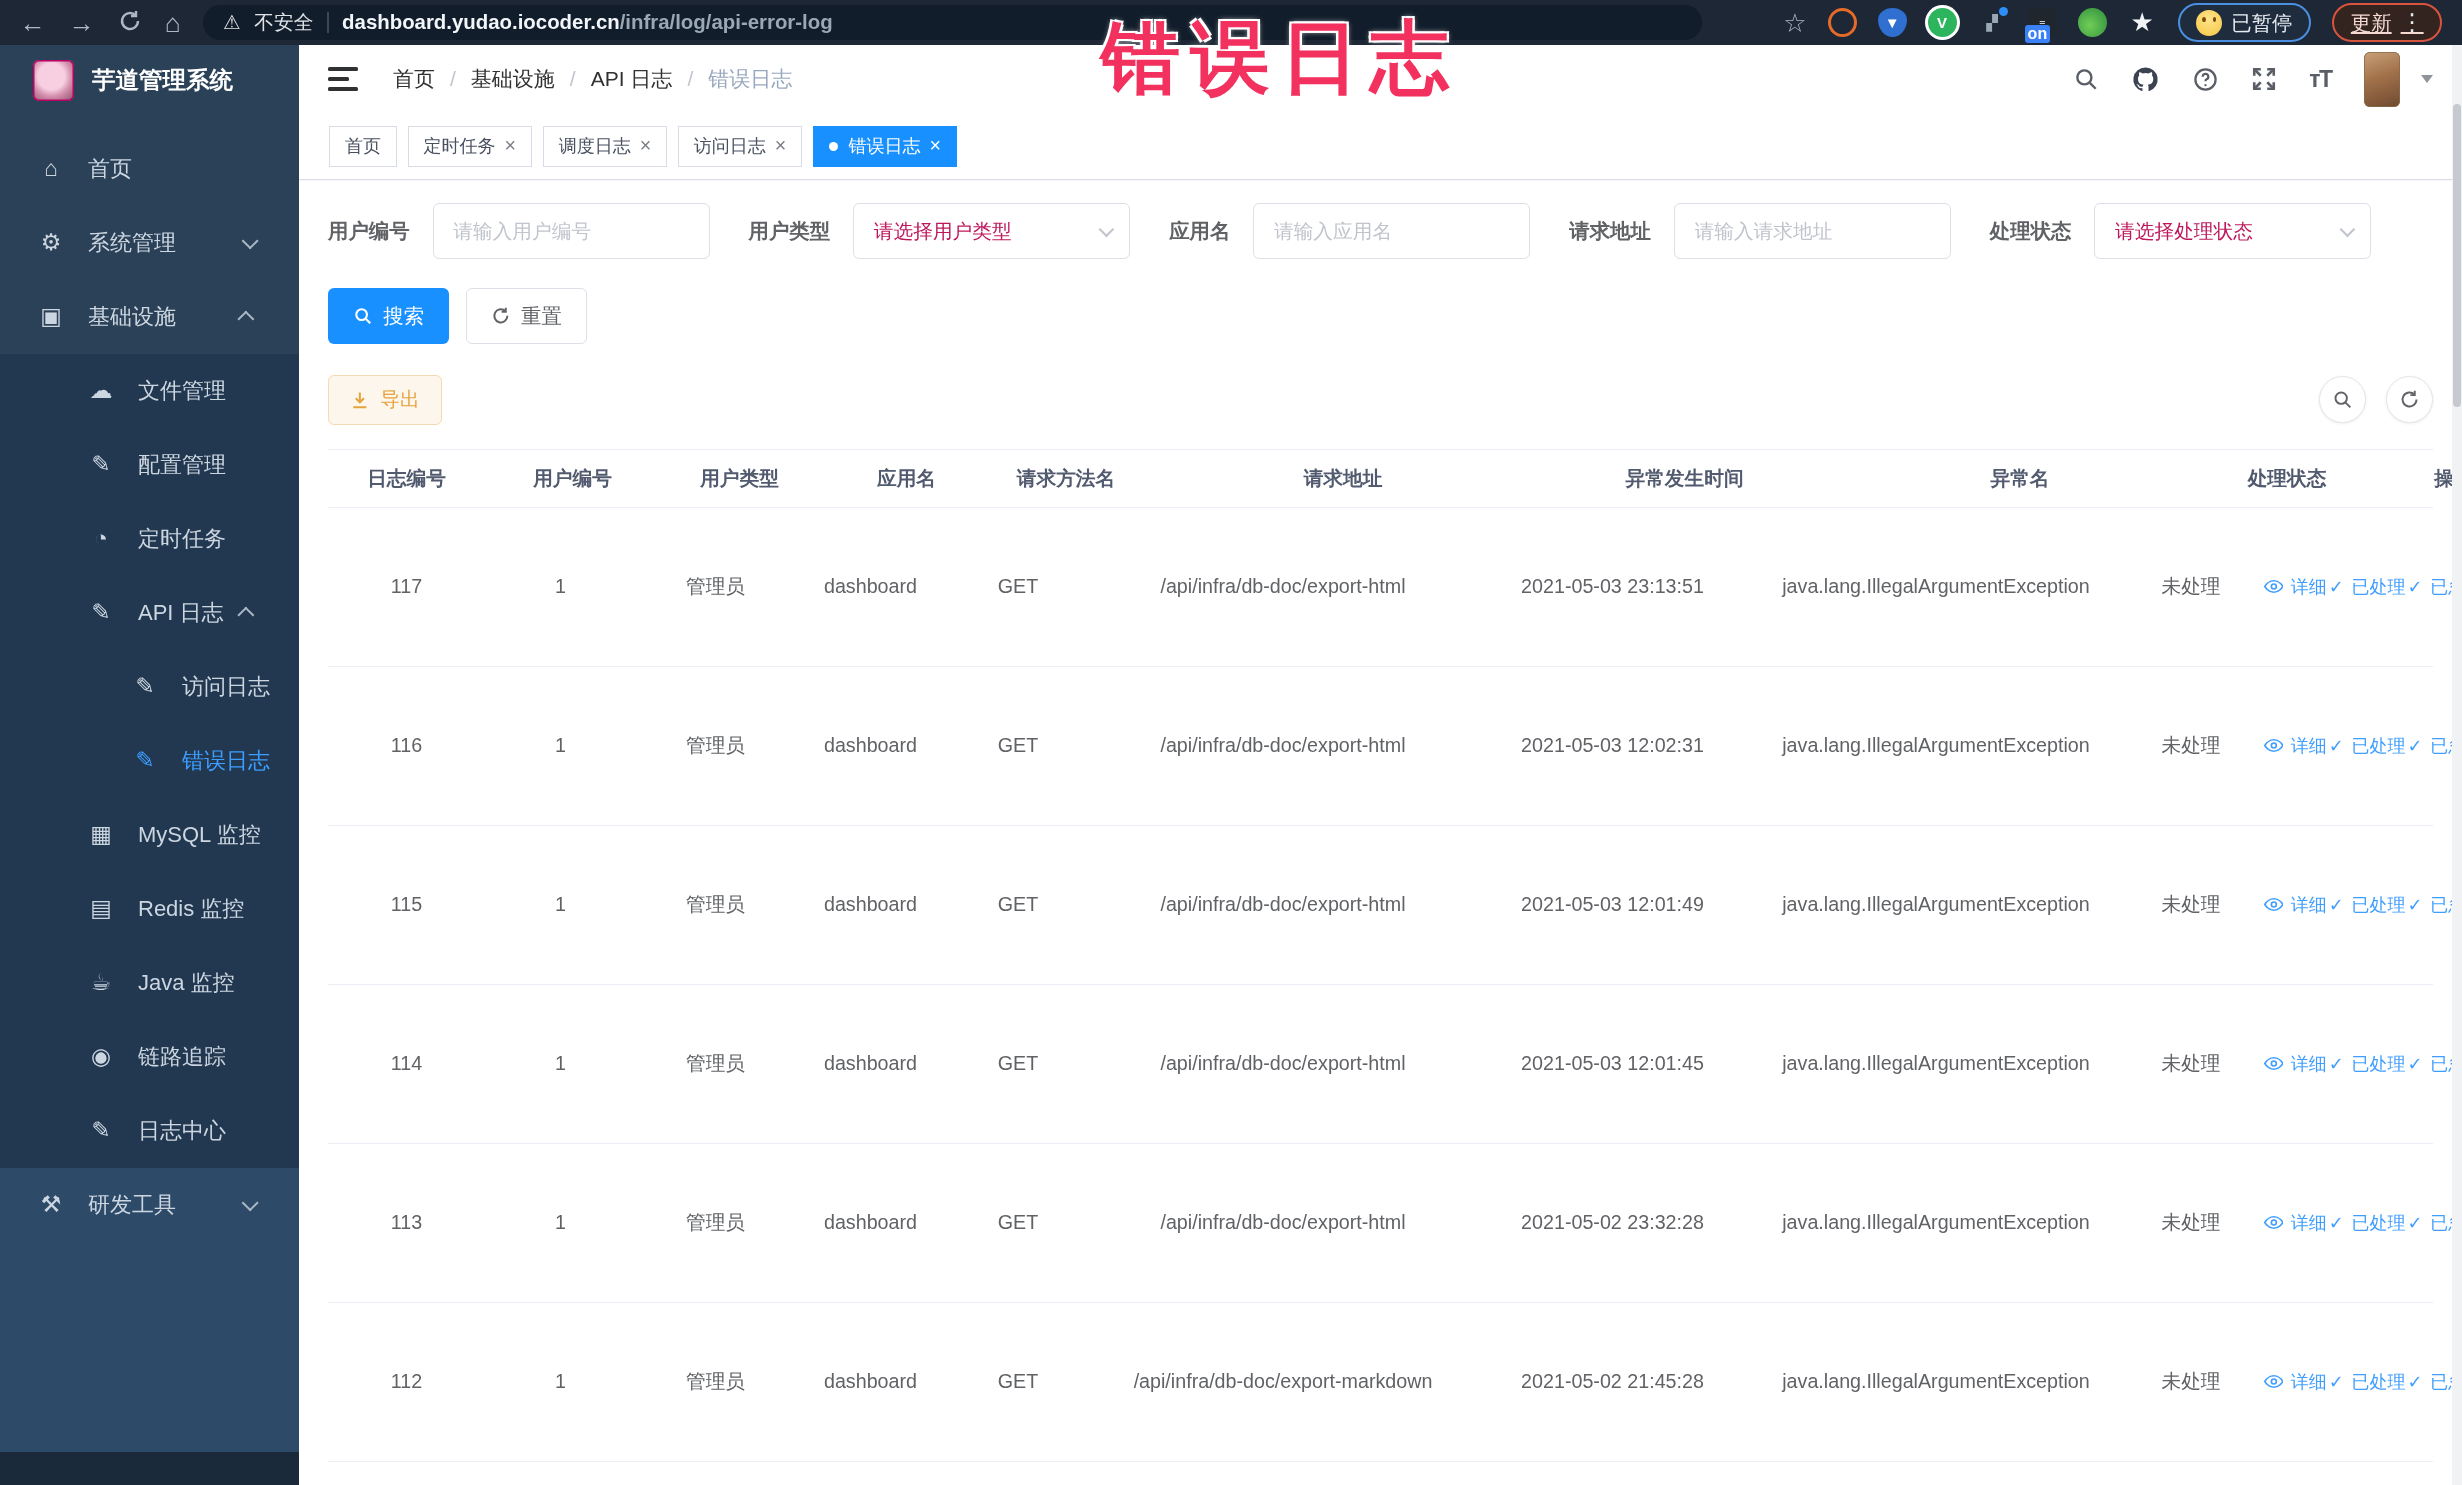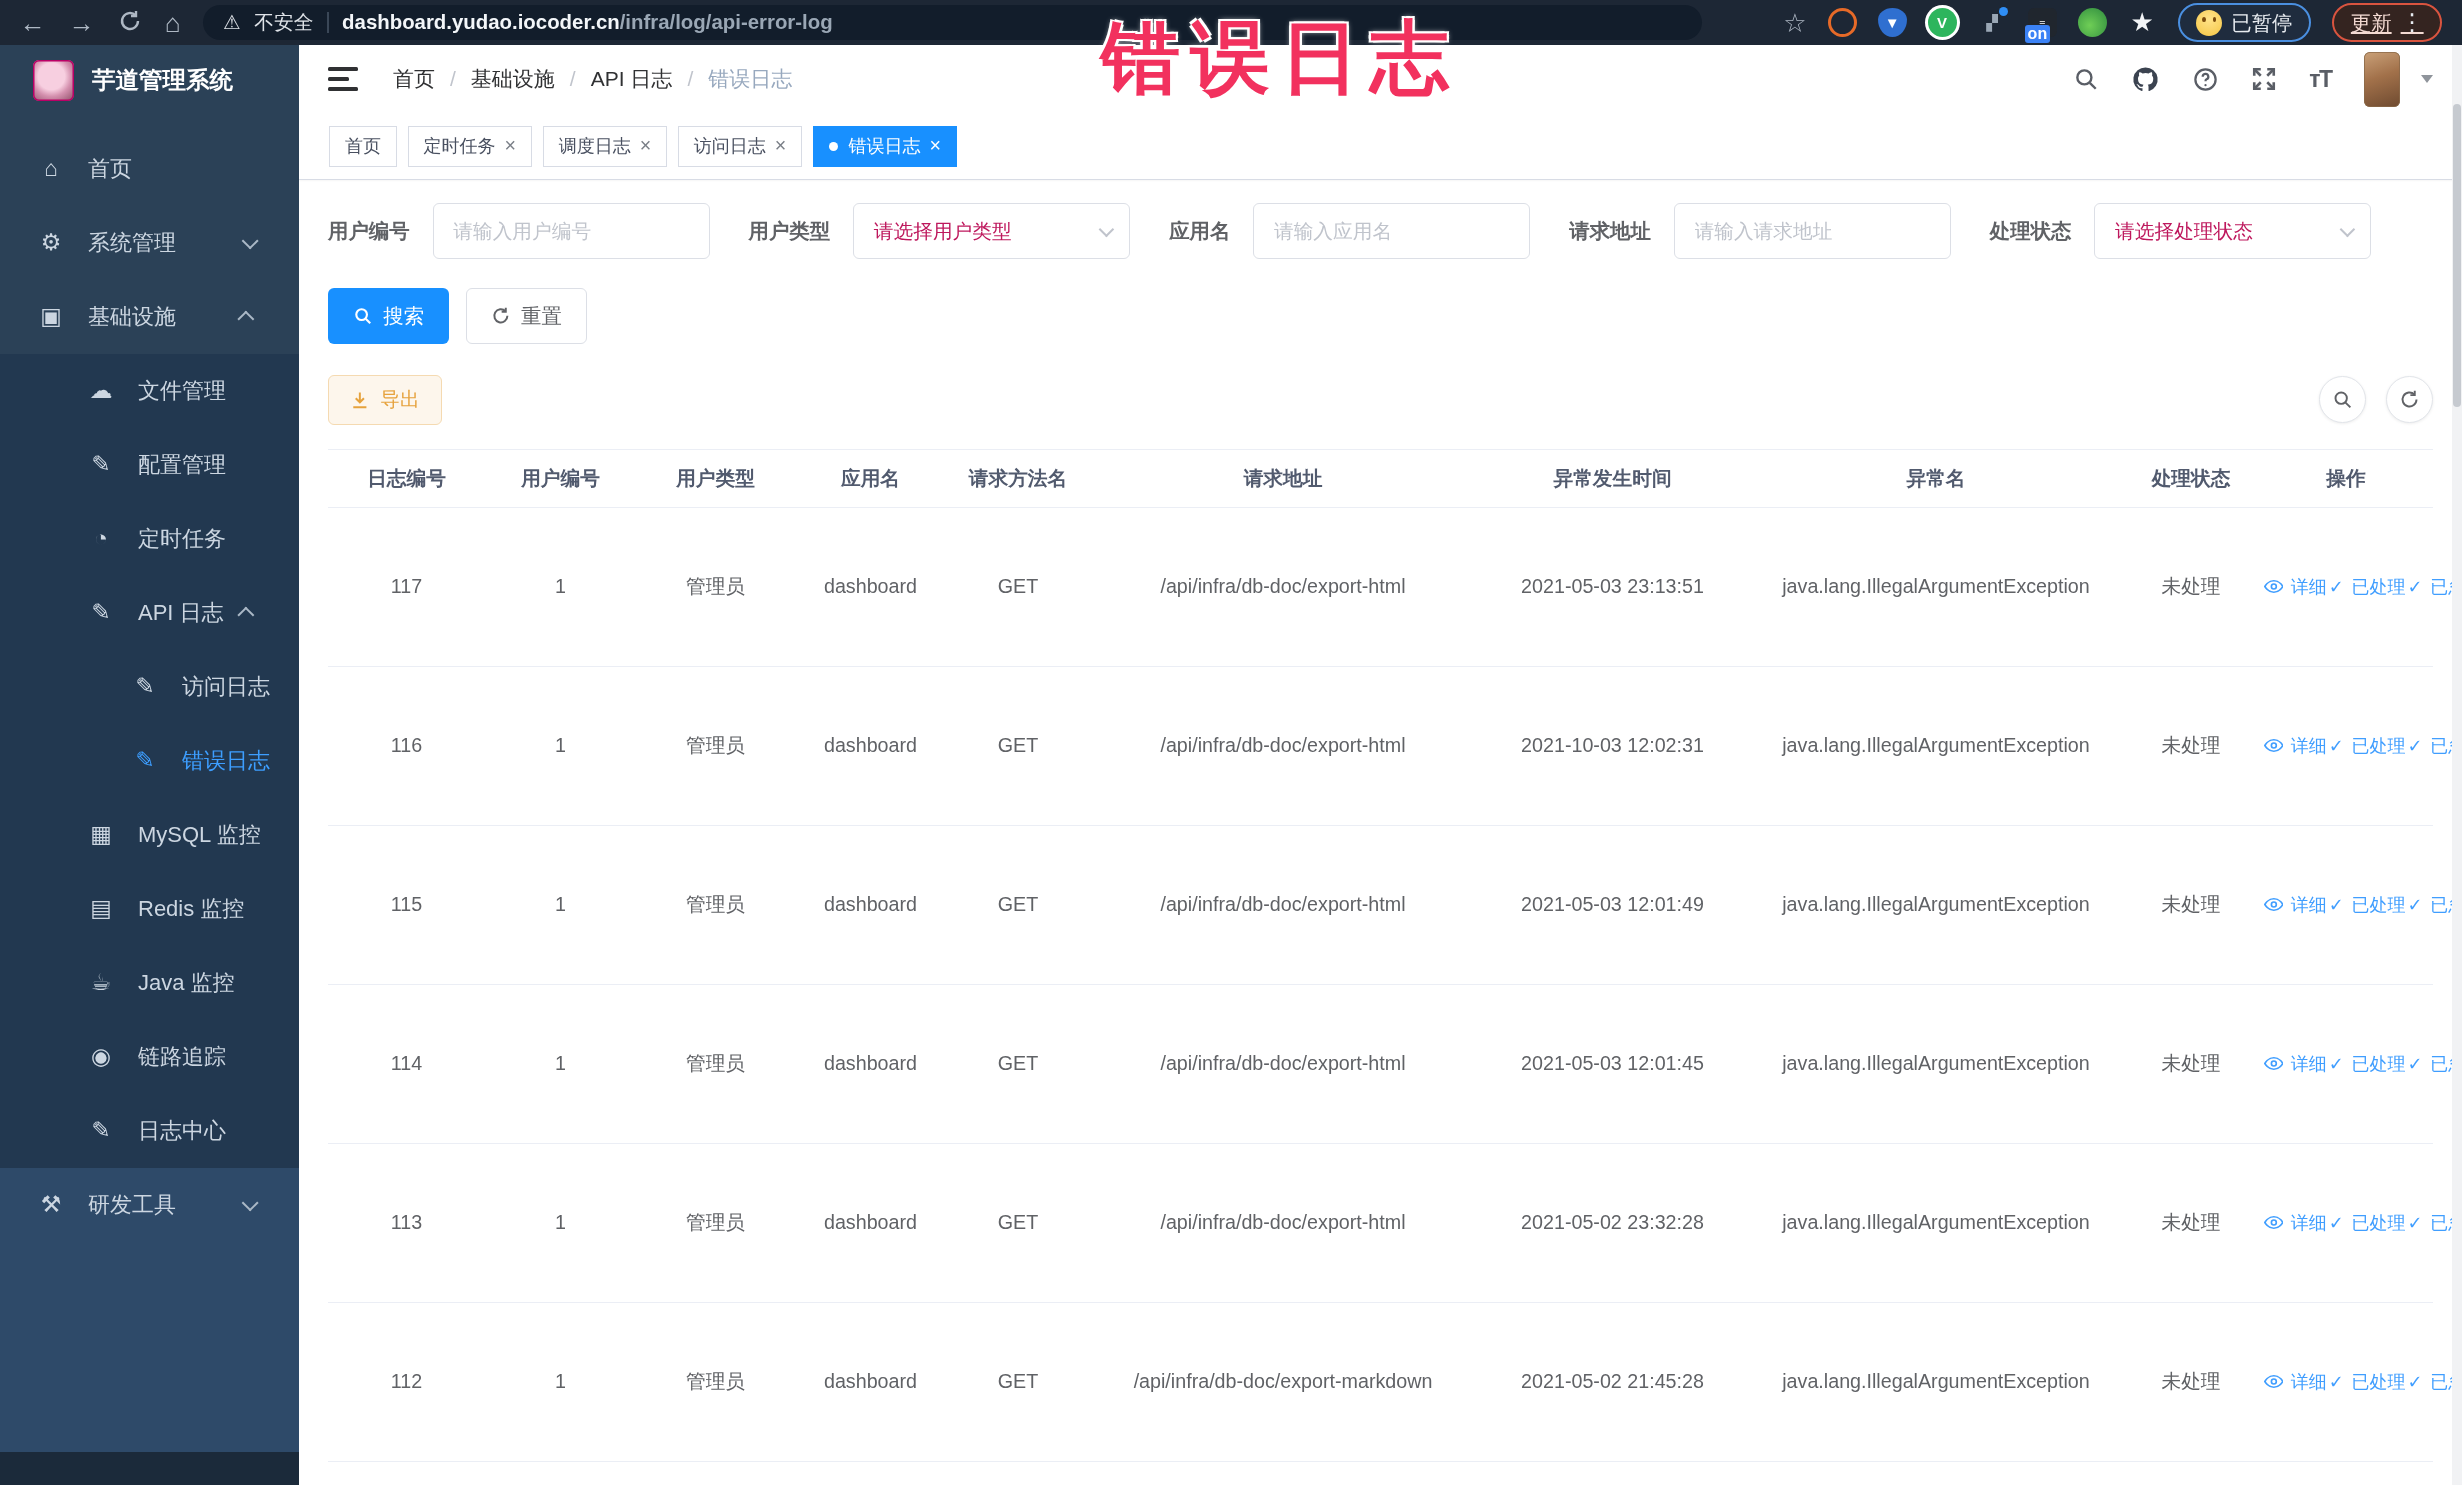--- a/index.html
+++ b/index.html
@@ -90,21 +90,21 @@
 
   
   .toolbar { display:flex; align-items:center; margin-top:1.5px; }
   .btn-export { height:50px; padding:0 21px; border-radius:6px; background:#fdf6ec; border:1.5px solid #f5dab1; color:#e6a23c; font-size:19.7px; display:flex; align-items:center; gap:10.6px; cursor:pointer; }
   .toolbar-right { margin-left:auto; display:flex; gap:19.7px; }
   .circle-btn { width:47px; height:47px; border-radius:50%; border:1.5px solid #e2e5ea; background:#fff; display:flex; align-items:center; justify-content:center; cursor:pointer; box-shadow:0 0.8px 3px rgba(0,0,0,.08); }
 
   
   .tbl { margin-top:24px; border-top:0.8px solid #ebeef5; }
   .thead, .trow { display:grid; grid-template-columns:157px 151px 159px 151px 144px 386px 273px 374px 136px 174px; }
-  .thead { height:58px; align-items:center; border-bottom:0.8px solid #ebeef5; }
+  .thead { height:58px; align-items:center; border-bottom:0.8px solid #ebeef5;gap:12px; }
   .thead .tcell { font-size:19.7px; font-weight:bold; color:#515a6e; text-align:center; }
   .trow { min-height:159px; align-items:center; border-bottom:0.8px solid #ebeef5; }
   .trow .tcell { font-size:19.7px; color:#606266; text-align:center; padding:0 4.5px; word-break:break-all; }
   .acts { display:flex; flex-direction:row; align-items:center; justify-content:flex-start; gap:2px; }
   .alink { color:#409eff; font-size:18px; display:flex; align-items:center; gap:7.6px; cursor:pointer; white-space:nowrap; }
   .alink .chk { font-size:18px; }
 
   
   .annotation { position:absolute; left:1101px; top:6px; font-size:79px; font-weight:bold; letter-spacing:10.6px; color:#f2315e; white-space:nowrap;
     text-shadow:0 0 6px #fff, 2.3px 2.3px 0 #fff, -2.3px -2.3px 0 #fff, 2.3px -2.3px 0 #fff, -2.3px 2.3px 0 #fff; pointer-events:none; }
@@ -416,21 +416,21 @@
                   </a>
                 </span>
               </div>
               <div class="trow">
                 <span class="tcell">116</span>
                 <span class="tcell">1</span>
                 <span class="tcell">管理员</span>
                 <span class="tcell">dashboard</span>
                 <span class="tcell">GET</span>
                 <span class="tcell">/api/infra/db-doc/export-html</span>
-                <span class="tcell">2021-10-03 12:02:31</span>
+                <span class="tcell">2021-05-03 12:02:31</span>
                 <span class="tcell">java.lang.IllegalArgumentException</span>
                 <span class="tcell">未处理</span>
                 <span class="tcell acts">
                   <a class="alink">
                     <svg width="19.7" height="15" viewBox="0 0 24 16" fill="none" stroke="#409eff" stroke-width="2">
                       <path d="M1 8s4-7 11-7 11 7 11 7-4 7-11 7S1 8 1 8z"></path>
                       <circle cx="12" cy="8" r="3"></circle>
                     </svg>
                     <span>详细</span>
                   </a>

